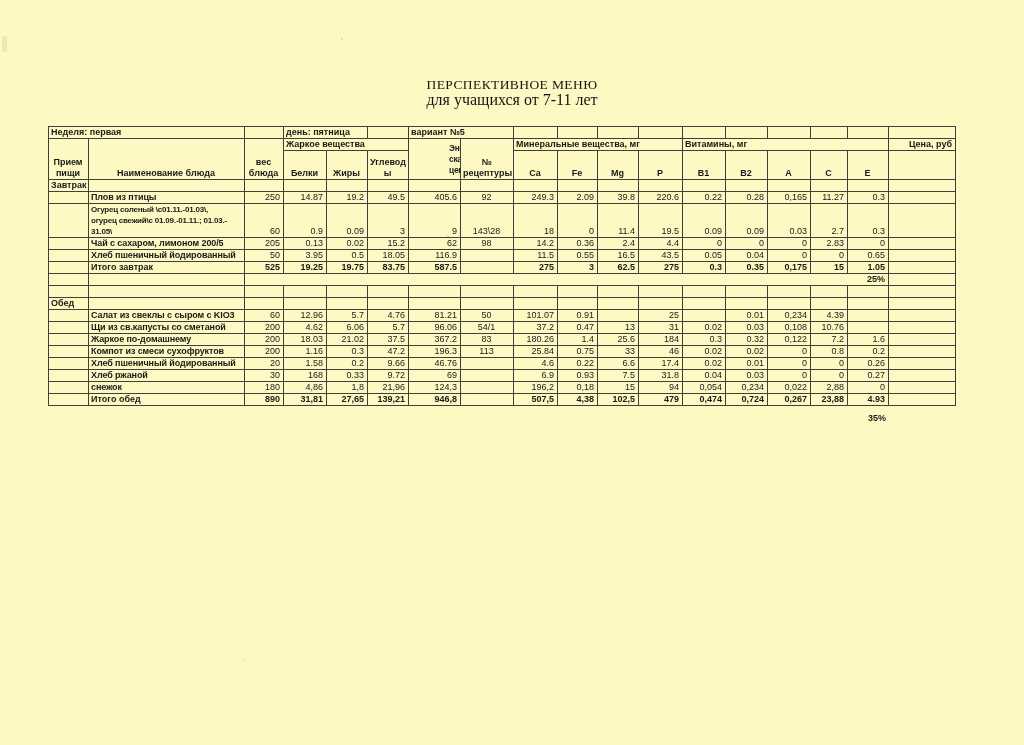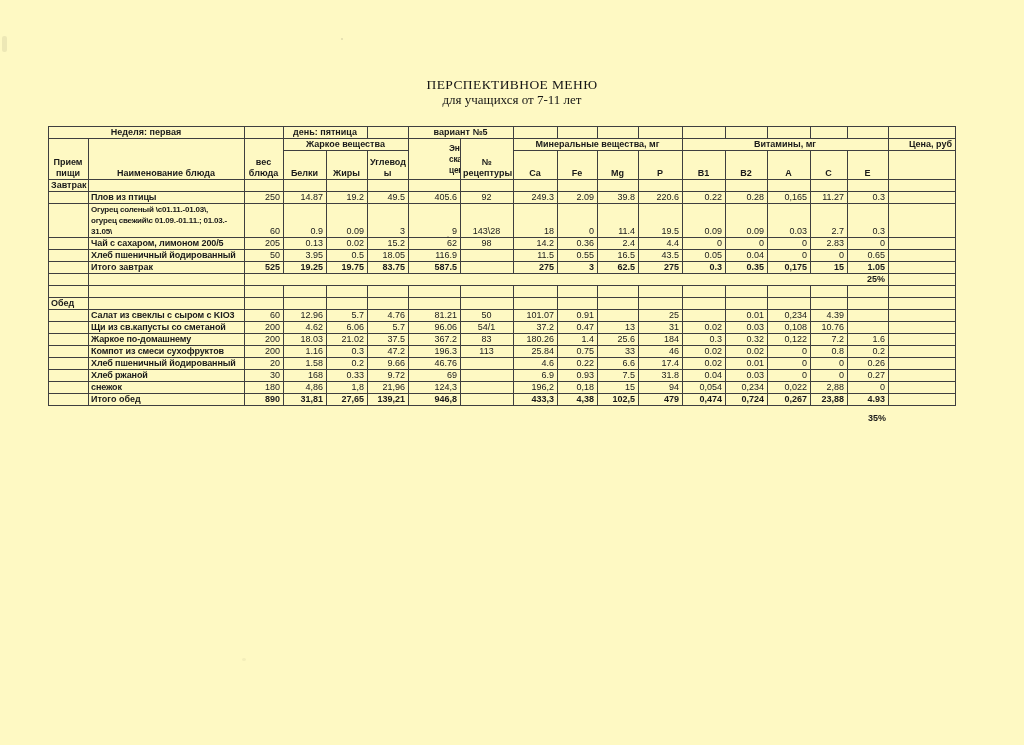--- a/index.html
+++ b/index.html
@@ -1,31 +1,31 @@
 <!DOCTYPE html>
 <html><head>
 <meta charset="utf-8">
 <style>
   html,body{margin:0;padding:0;background:#fdfdfc;}
   .page{position:relative;width:1024px;height:745px;background:#fef9c3;overflow:hidden;
         font-family:"Liberation Sans",sans-serif;color:#1a1a1a;}
   .title-block{position:absolute;left:0;top:77px;width:1024px;text-align:center;
         font-family:"Liberation Serif",serif;color:#151515;}
   .title-line1{font-size:13.5px;line-height:15px;letter-spacing:.4px;}
-  .title-line2{font-size:13px;line-height:15px;}
+  .title-line2{font-size:16px;line-height:15px;}
   table.menu{position:absolute;left:48px;top:126px;width:907px;border-collapse:collapse;
         table-layout:fixed;font-family:"Liberation Sans",sans-serif;font-size:9px;color:#1a1a1a;}
   td{border:1px solid #3f3f3f;padding:0 3px 0 2px;height:11px;line-height:11px;
         vertical-align:bottom;overflow:hidden;}
   .b{font-weight:bold;}
   .txt{text-align:left;}
   .num{text-align:right;}
   .rec{text-align:center;}
   .pre{white-space:pre-line;}
-  .hc{text-align:center;vertical-align:middle;margin-top:47px;}
+  .hc{vertical-align:middle;margin-top:47px;}
   .hb{text-align:center;vertical-align:bottom;margin-left:10px;}
   .hm{text-align:left;vertical-align:middle;font-size:8.3px;letter-spacing:-.2px;padding-left:40px;}
   .hl{text-align:right;vertical-align:middle;}
   .dish{letter-spacing:-.1px;}
   .small{font-size:8px;letter-spacing:-.2px;}
   tr.r1{height:12px;} tr.r2{height:12px;} tr.r3{height:29px;}
   .pct-out{position:absolute;left:822px;top:413px;width:64px;text-align:right;
         font:bold 9px "Liberation Sans",sans-serif;color:#1a1a1a;}
   .artifact{position:absolute;background:rgba(40,40,40,.14);border-radius:50%;}
   .a1{left:2px;top:36px;width:5px;height:16px;background:rgba(40,40,40,.08);border-radius:2px;}
@@ -426,21 +426,21 @@
         </tr>
         <tr>
           <td></td>
           <td class="txt b">Итого обед</td>
           <td class="num b">890</td>
           <td class="num b">31,81</td>
           <td class="num b">27,65</td>
           <td class="num b">139,21</td>
           <td class="num b">946,8</td>
           <td class="rec b"></td>
-          <td class="num b">433,3</td>
+          <td class="num b">507,5</td>
           <td class="num b">4,38</td>
           <td class="num b">102,5</td>
           <td class="num b">479</td>
           <td class="num b">0,474</td>
           <td class="num b">0,724</td>
           <td class="num b">0,267</td>
           <td class="num b">23,88</td>
           <td class="num b">4.93</td>
           <td class="num b"></td>
         </tr>

